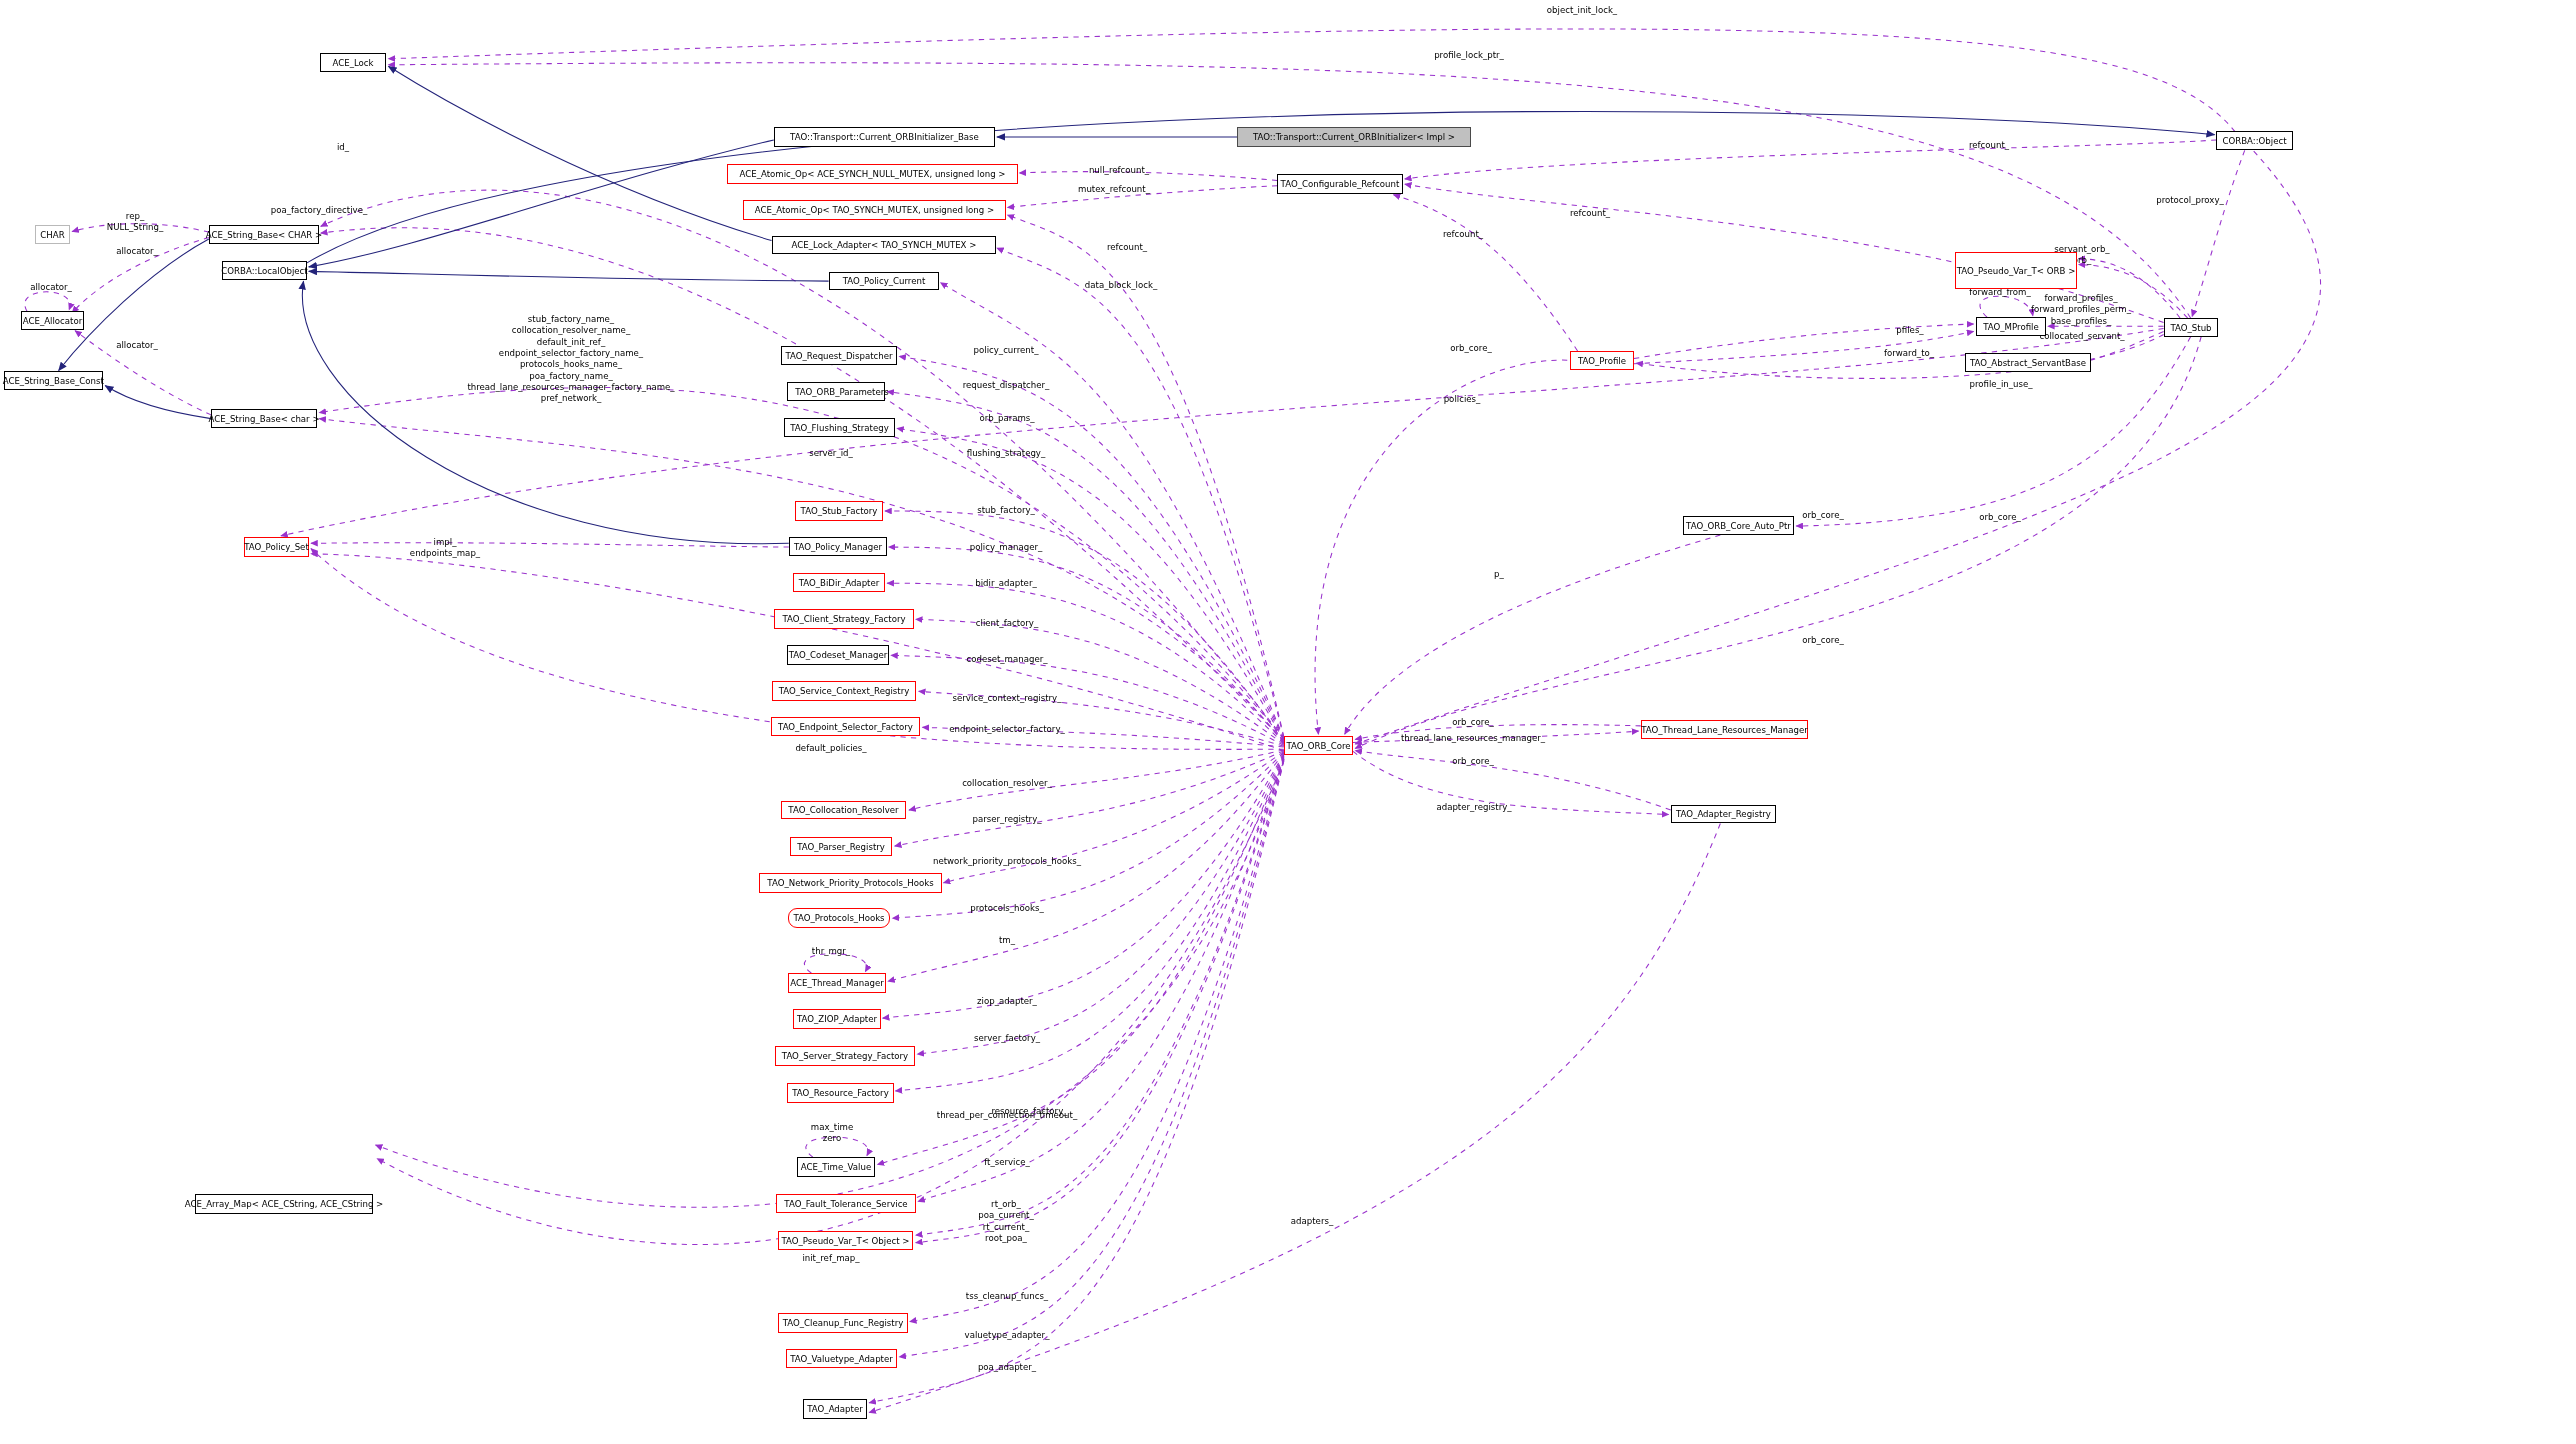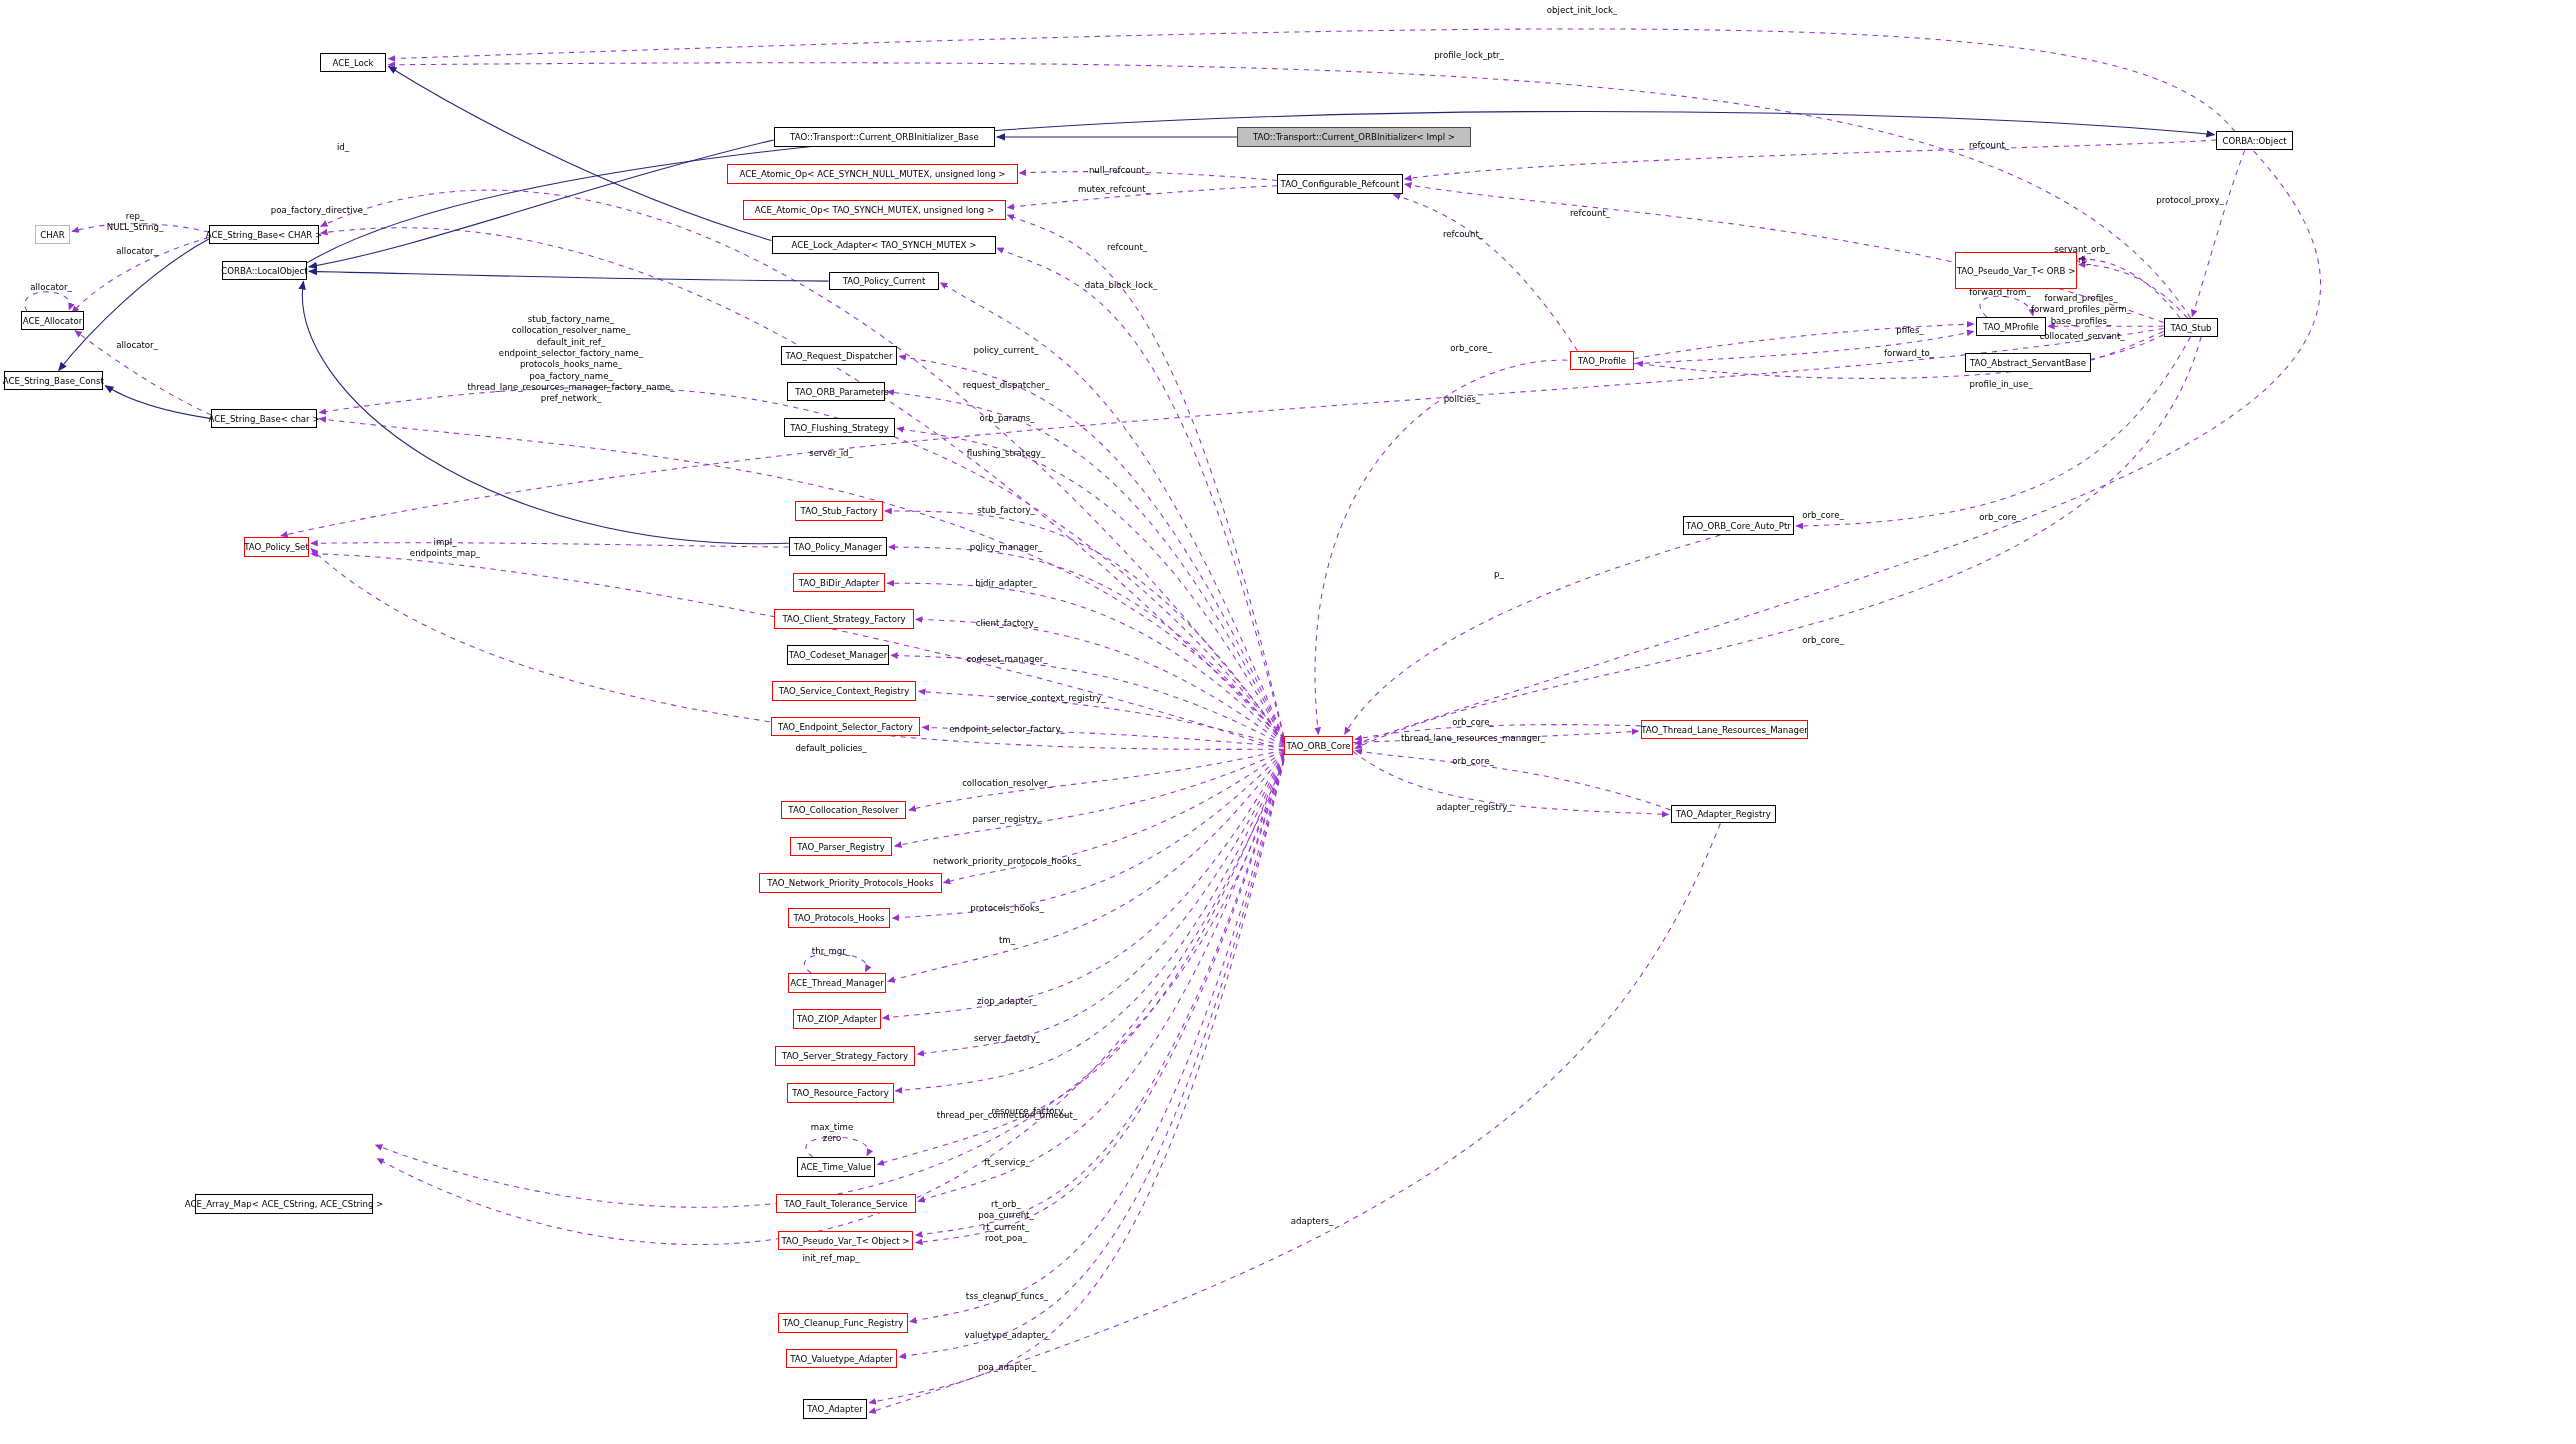--- a/index.html
+++ b/index.html
@@ -193,21 +193,21 @@
       </div>
       <div class="node red" style="left: 781px; top: 801px; width: 125px; height: 18px;">
         <span>TAO_Collocation_Resolver</span>
       </div>
       <div class="node red" style="left: 790px; top: 837px; width: 102px; height: 19px;">
         <span>TAO_Parser_Registry</span>
       </div>
       <div class="node red" style="left: 759px; top: 873px; width: 183px; height: 19.5px;">
         <span>TAO_Network_Priority_Protocols_Hooks</span>
       </div>
-      <div class="node red" style="left: 788px; top: 908px; width: 102px; height: 19.5px;">
+      <div class="node red" style="left: 788px; top: 908px; width: 102px; height: 19.5px; border-radius: 9px;">
         <span>TAO_Protocols_Hooks</span>
       </div>
       <div class="node red" style="left: 788px; top: 973px; width: 98px; height: 20px;">
         <span>ACE_Thread_Manager</span>
       </div>
       <div class="node red" style="left: 793px; top: 1009px; width: 88px; height: 20px;">
         <span>TAO_ZIOP_Adapter</span>
       </div>
       <div class="node red" style="left: 775px; top: 1046px; width: 140px; height: 19.5px;">
         <span>TAO_Server_Strategy_Factory</span>
@@ -313,21 +313,21 @@
 endpoint_selector_factory_name_
 protocols_hooks_name_
 poa_factory_name_
 thread_lane_resources_manager_factory_name_
 pref_network_</div>
       <div class="elabel" style="left: 1006px; top: 511px;">stub_factory_</div>
       <div class="elabel" style="left: 1006px; top: 548px;">policy_manager_</div>
       <div class="elabel" style="left: 1006px; top: 584px;">bidir_adapter_</div>
       <div class="elabel" style="left: 1007px; top: 624px;">client_factory_</div>
       <div class="elabel" style="left: 1007px; top: 660px;">codeset_manager_</div>
-      <div class="elabel" style="left: 1007px; top: 699px; margin-left: 44px;">service_context_registry_</div>
+      <div class="elabel" style="left: 1007px; top: 699px;">service_context_registry_</div>
       <div class="elabel" style="left: 1007px; top: 730px;">endpoint_selector_factory_</div>
       <div class="elabel" style="left: 831px; top: 749px;">default_policies_</div>
       <div class="elabel" style="left: 445px; top: 548px;">impl_
 endpoints_map_</div>
       <div class="elabel" style="left: 1007px; top: 784px;">collocation_resolver_</div>
       <div class="elabel" style="left: 1007px; top: 820px;">parser_registry_</div>
       <div class="elabel" style="left: 1007px; top: 862px;">network_priority_protocols_hooks_</div>
       <div class="elabel" style="left: 1007px; top: 909px;">protocols_hooks_</div>
       <div class="elabel" style="left: 1007px; top: 941px;">tm_</div>
       <div class="elabel" style="left: 831px; top: 952px;">thr_mgr_</div>

